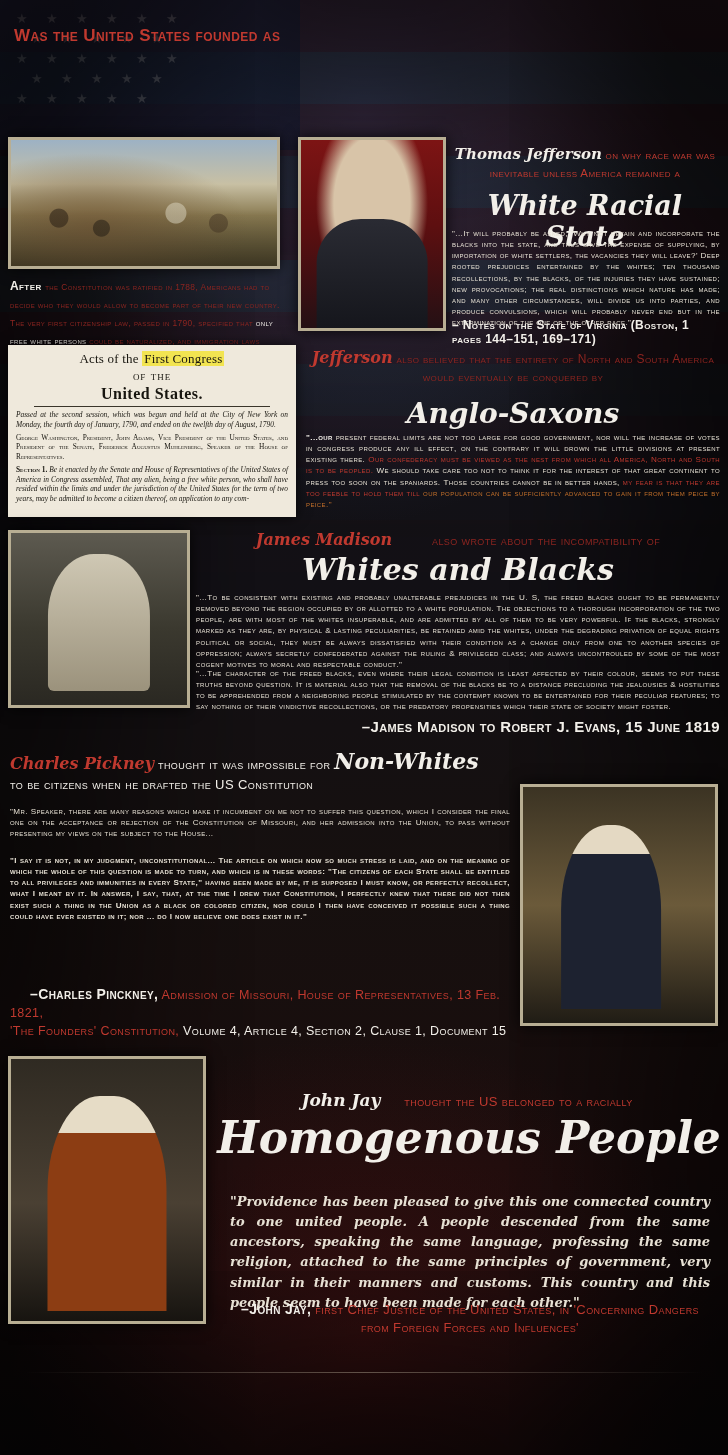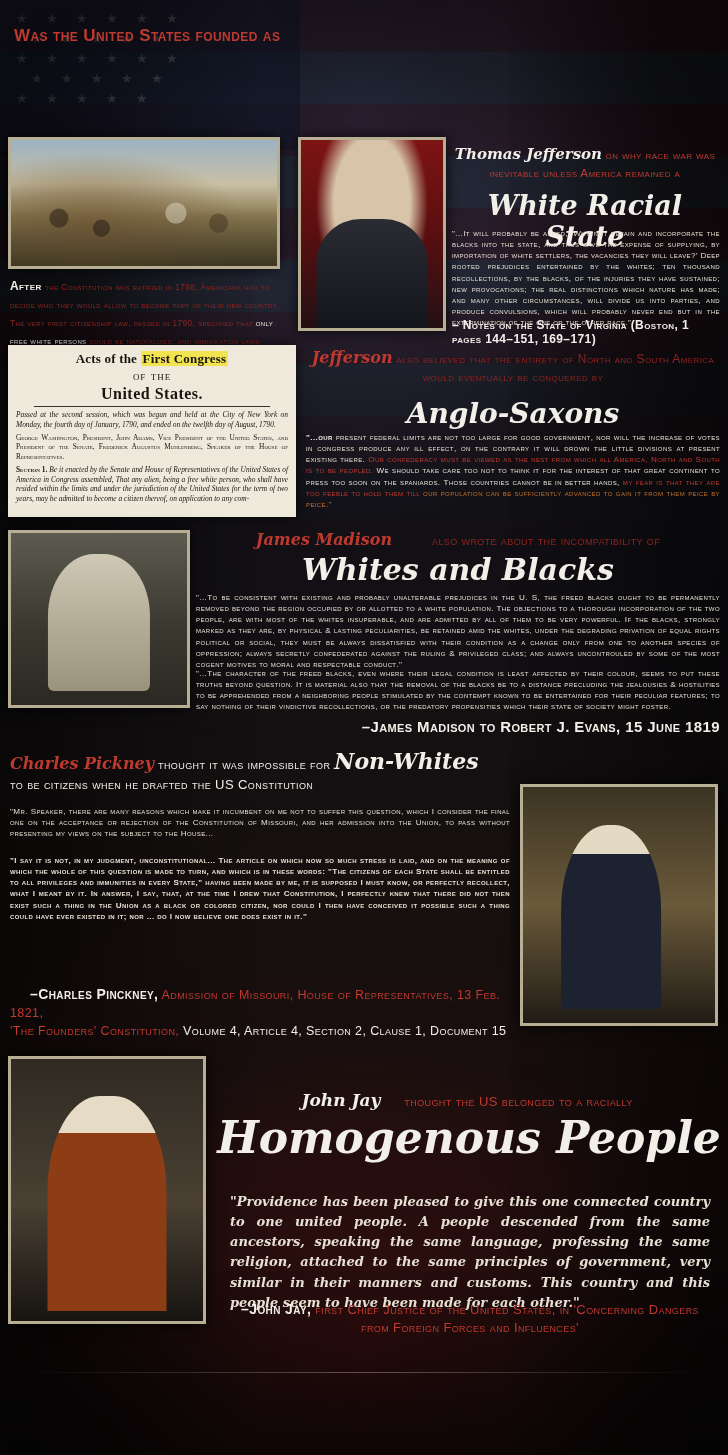--- a/index.html
+++ b/index.html
@@ -145,21 +145,21 @@
   .doc {
     position:absolute;
     background:#efe9dc;
     color:#17150f;
     border:1px solid #8d8straight;
     box-shadow:0 0 12px rgba(0,0,0,.7);
     overflow:hidden;
     font-family:"Liberation Serif", serif;
     padding:6px 8px 0 8px;
   }
-  .doc h1 { margin:0; text-align:center; font-size:13px; font-weight:bold; letter-spacing:.2px;}
+  .doc h1 { margin:0; text-align:center; font-size:13px; font-weight:normal; letter-spacing:.2px;}
   .doc h1 .hl { background:#f2e451; padding:0 2px; }
   .doc .of { text-align:center; font-size:13px; margin:1px 0; letter-spacing:1px;}
   .doc h2 { margin:1px 0 3px; text-align:center; font-size:16px; font-weight:bold; letter-spacing:.5px;}
   .doc .rule { height:1px; background:#3a352a; margin:3px 18px; }
   .doc p { margin:3px 0; font-size:7.4px; line-height:1.32; text-align:justify; }
   .doc .it { font-style:italic; }
   .doc .sc2 { font-variant:small-caps; }
 
   
   .tb { position:absolute; }

